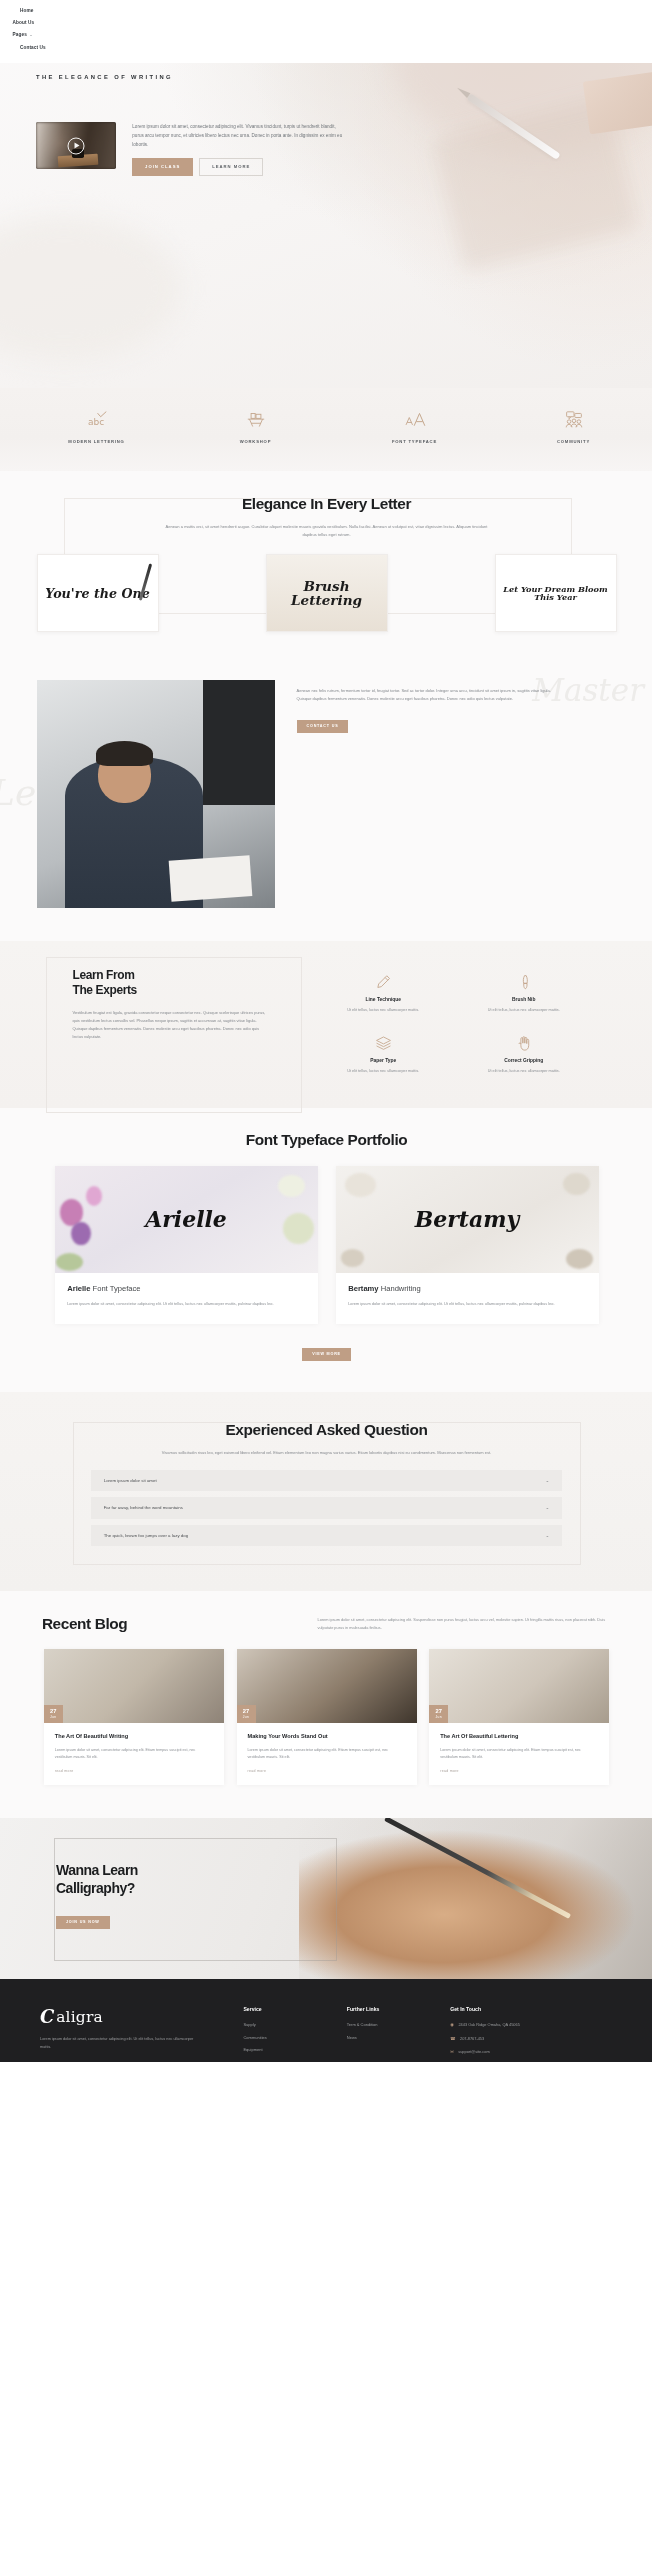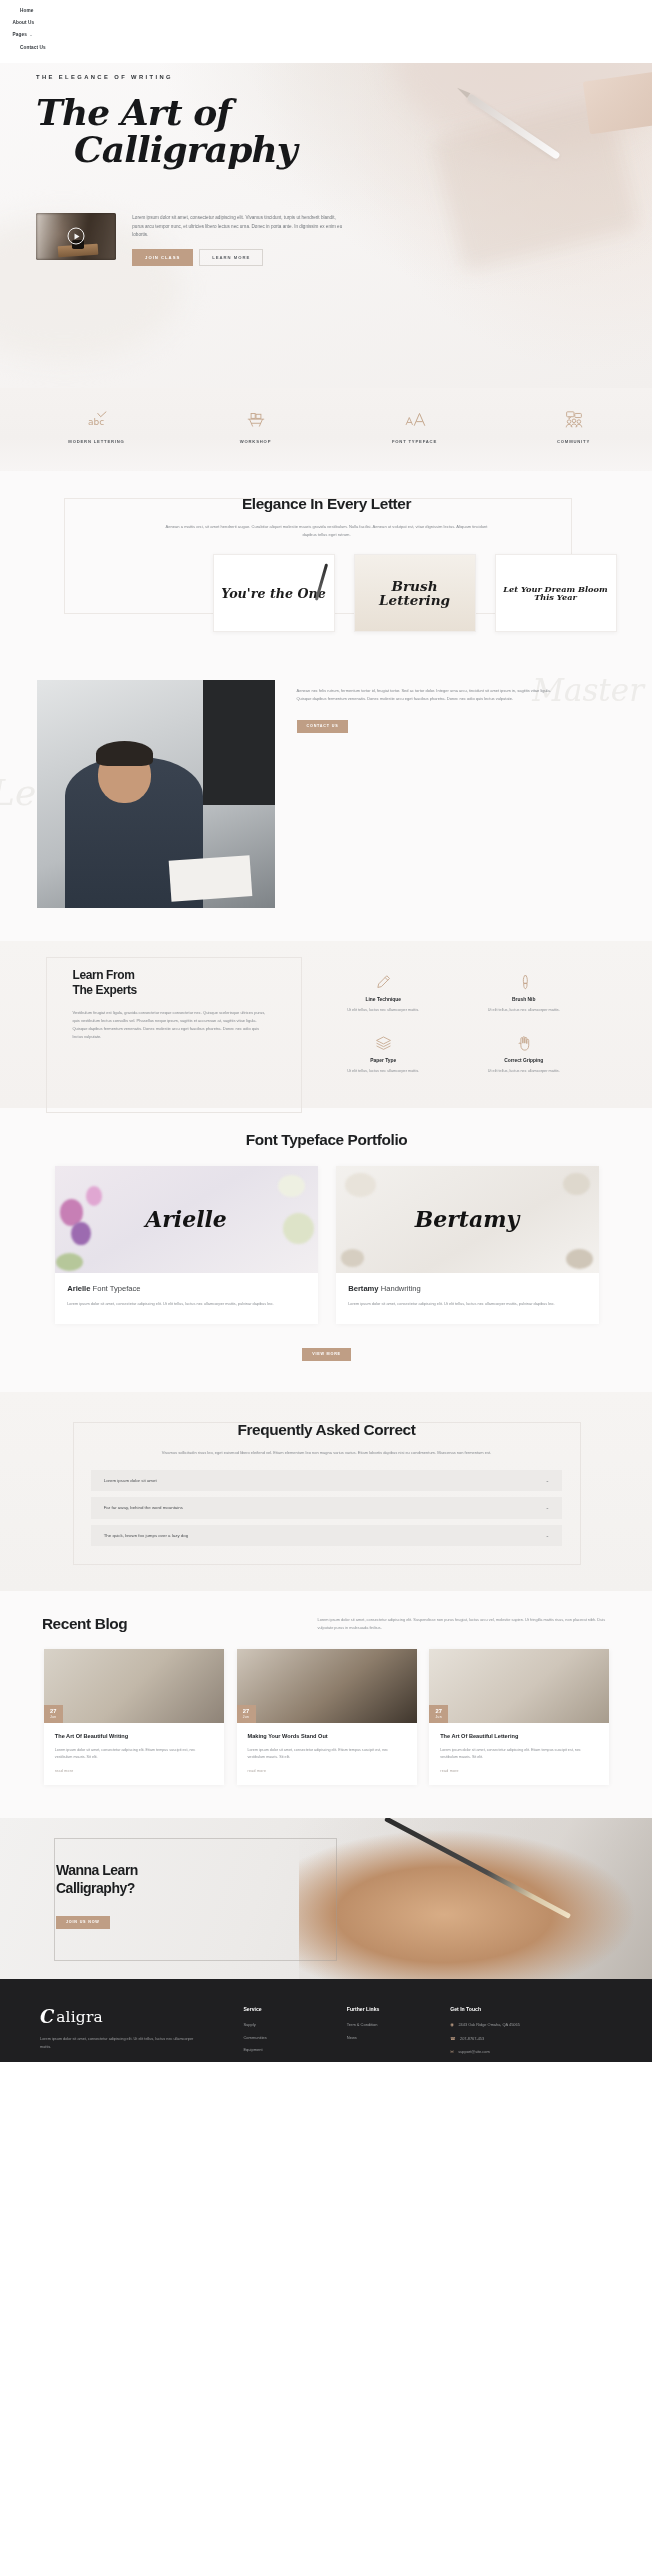--- a/index.html
+++ b/index.html
@@ -150,21 +150,21 @@
   }
   .eleg-box{ left:27px; top:3.6px; width:508px; height:116px; }
   .sec-title{
     font-size:15.4px; font-weight:700; letter-spacing:-0.4px; color:#1d1f21;
     text-align:center; margin-bottom:10px; position:relative; z-index:3;
   }
   .sec-sub{
     font-size:4.1px; line-height:2.1; color:#84888d; text-align:center;
     max-width:326px; margin:0 auto 14.5px auto; position:relative; z-index:3;
   }
-  .gallery{ display:flex; justify-content:flex-end; gap:19px; position:relative; z-index:3; }
+  .gallery{ display:flex; justify-content:space-between; gap:5px; position:relative; z-index:3; }
   .g-card{
     width:122px; height:78px; background:#fff; border:0.9px solid #efecea;
     box-shadow:0 0.9px 4.5px rgba(0,0,0,.05); position:relative; overflow:hidden;
     display:flex; align-items:center; justify-content:center;
   }
   .g-card .script{
     font-family:"DejaVu Serif", serif; font-style:italic; font-weight:700;
     color:#1c1c1c; line-height:1.05; text-align:center;
   }
   .g1 .script{ font-size:12.7px; }
@@ -361,24 +361,20 @@
   <section class="hero">
     <div class="hero-blob b1"></div>
     <div class="hero-blob b2"></div>
     <div class="hero-blob b3"></div>
     <div class="hero-script">Thank you</div>
     <div class="hero-card-img"></div>
     <div class="hero-pen"></div>
 
     <div class="hero-content">
       <div class="eyebrow">THE ELEGANCE OF WRITING</div>
-      <h1 class="hero-title">
-        <span>The Art of</span>
-        <span class="l2">Calligraphy</span>
-      </h1>
     </div>
 
     <div class="hero-cta">
       <div class="cta-thumb">
         <div class="blurbg"></div>
         <div class="wood"></div>
         <div class="ink"></div>
         <div class="play"></div>
       </div>
       <div class="cta-text">
@@ -581,21 +577,21 @@
       </div>
     </div>
     <div class="pf-btn-wrap">
       <span class="btn-sm">View More</span>
     </div>
   </section>
 
   <section class="sec-faq">
     <div class="faq-box">
       <div class="faq-outline"></div>
-      <h2 class="faq-title">Frequently Asked Correct</h2>
+      <h2 class="faq-title">Experienced Asked Question</h2>
       <p class="faq-sub">Vivamus sollicitudin risus leo, eget euismod libero eleifend vel. Etiam elementum leo non magna varius varius. Etiam lobortis dapibus nisi eu condimentum. Maecenas non fermentum est.</p>
       <div class="faq-list">
         <div class="faq-item">
           <span class="faq-q">Lorem ipsum dolor sit amet</span>
           <span class="faq-caret">⌄</span>
         </div>
         <div class="faq-item">
           <span class="faq-q">Far far away, behind the word mountains</span>
           <span class="faq-caret">⌄</span>
         </div>

